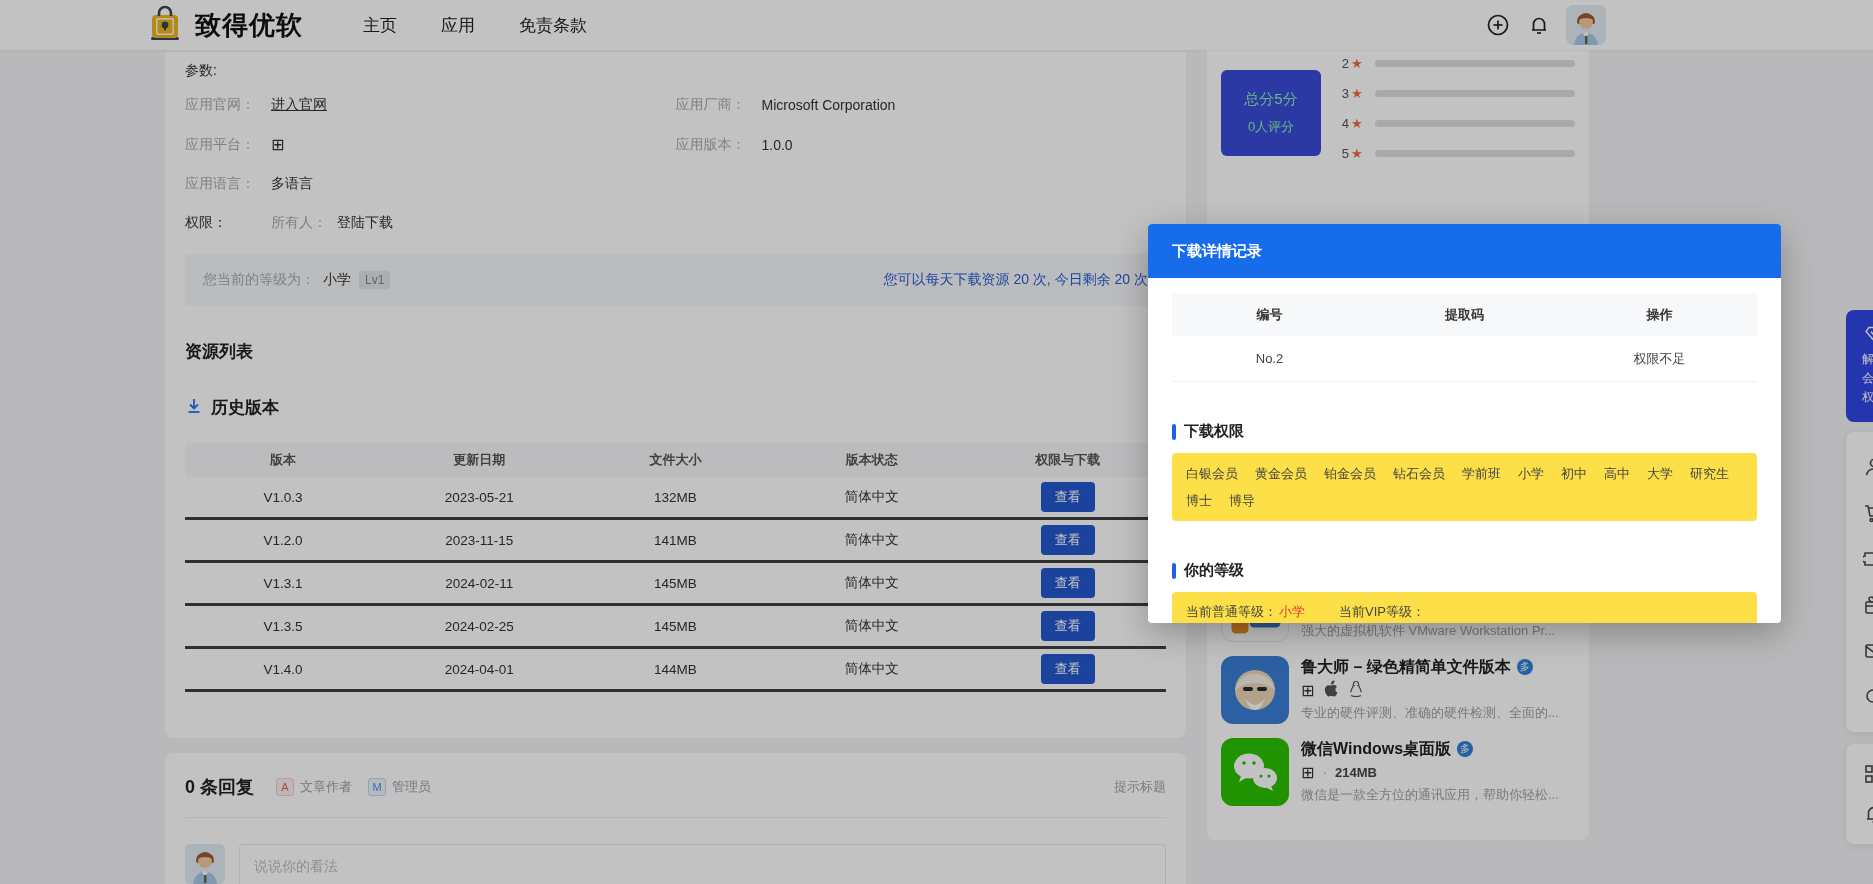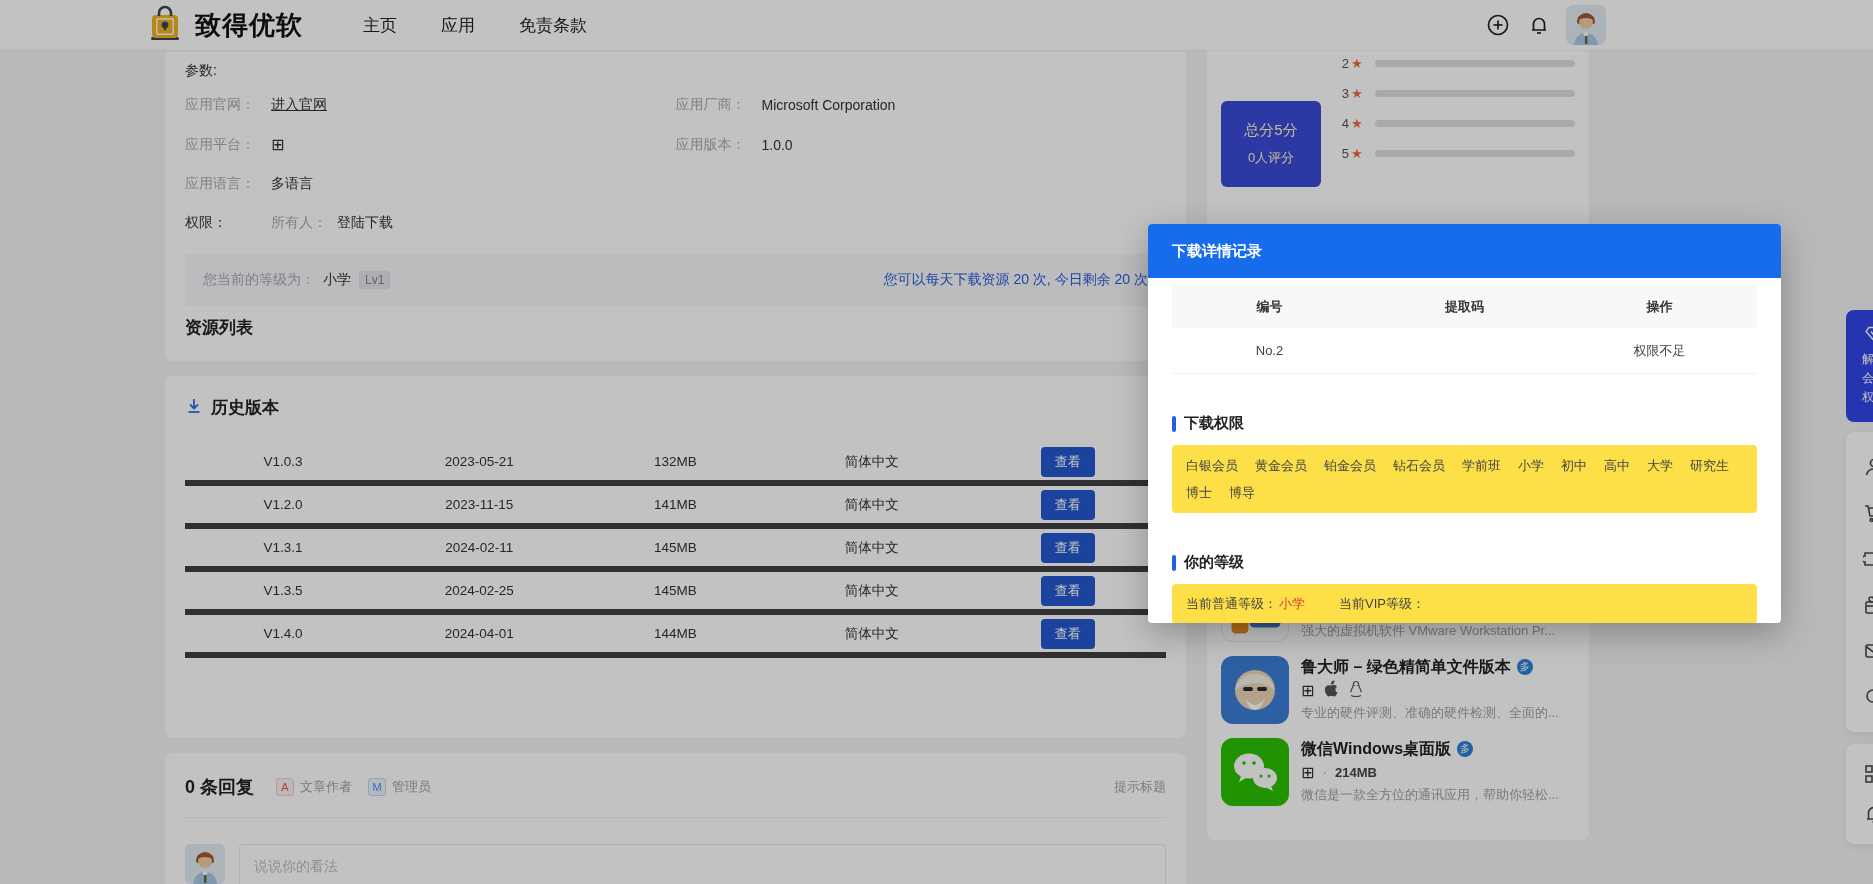--- a/index.html
+++ b/index.html
@@ -38,30 +38,30 @@
   .plink { color:#333; text-decoration:underline; cursor:pointer; }
   .perm-group { color:#a6aab0; margin-right:10px; }
   .win-glyph { font-size:16px; color:#333; }
   .banner { margin-top:22px; height:52px; background:#f6f7f9; border-radius:4px;
             display:flex; align-items:center; justify-content:space-between; padding:0 18px; }
   .banner-left { display:flex; align-items:center; gap:8px; color:#a6aab0; }
   .banner-level { color:#333; }
   .lv-badge { background:#e4e5e9; color:#85878d; font-size:12px; border-radius:3px; padding:2px 6px; }
   .banner-quota { color:#2b5bd7; font-size:14px; cursor:pointer; }
   .h2 { font-size:17px; font-weight:bold; color:#222; }
-  .res-title { margin-top:10px; }
+  .res-title { margin-top:34px; }
 
   .card2 { left:165px; top:376px; width:1021px; height:362px; padding:20px; }
   .hist-head { display:flex; align-items:center; gap:8px; }
   .tbl { margin-top:24px; width:100%; }
   .trow { display:flex; align-items:center; }
   .tcell { width:20%; text-align:center; font-size:13.5px; }
   .thead-row { height:34px; background:#f7f8fa; border-radius:4px; }
   .thead-row .tcell { color:#555; font-weight:bold; font-size:13px; }
-  .tdata-row { height:43px; border-bottom:6px solid #404040; }
+  .tdata-row { height:43px; border-bottom:3px solid #404040; }
   .view-btn { display:inline-block; background:#2457cf; color:#fff; font-size:13px; border:none;
               border-radius:4px; padding:6px 14px; cursor:pointer; font-family:inherit; }
 
   .card3 { left:165px; top:753px; width:1021px; height:200px; padding:22px 20px; }
   .cmt-top { display:flex; align-items:center; }
   .cmt-count { font-size:18px; font-weight:bold; color:#222; }
   .cmt-badges { display:flex; align-items:center; gap:6px; margin-left:22px; }
   .mini-badge { width:18px; height:18px; border-radius:3px; font-size:11px; display:flex;
                 align-items:center; justify-content:center; }
   .badge-a { background:#fdf0ef; border:1px solid #f3cdc9; color:#e05c5c; }
@@ -72,22 +72,22 @@
   .cmt-input-row { display:flex; gap:14px; margin-top:26px; align-items:flex-start; }
   .cmt-avatar { width:40px; height:40px; border-radius:6px; background:#e3ebf3; overflow:hidden; flex:none; }
   .cmt-box { flex:1; height:110px; background:#fff; border:1px solid #e7e7e7; border-radius:4px; }
   .cmt-textarea { width:100%; height:100%; border:none; outline:none; resize:none; padding:13px 14px;
                   font-size:14px; font-family:inherit; color:#333; background:transparent; }
   .cmt-textarea::placeholder { color:#b9bcc1; }
 
   
   .rating-card { left:1207px; top:40px; width:382px; height:560px; }
   .score-box { position:absolute; left:14px; top:30px; width:100px; height:86px; background:#3a4ad6;
-               border-radius:6px; color:#fef9c3; display:flex; flex-direction:column; align-items:center;
-               justify-content:center; gap:9px;margin-top:31px; }
+               border-radius:6px; color:#86efac; display:flex; flex-direction:column; align-items:center;
+               justify-content:center; gap:9px; }
   .score-l1 { font-size:15px; }
   .score-l2 { font-size:13px; }
   .star-rows { position:absolute; left:128px; top:8px; }
   .star-row { display:flex; align-items:center; height:30px; }
   .star-num { width:14px; text-align:right; color:#555; font-size:13px; }
   .star-glyph { color:#ed6a3f; font-size:13px; margin-left:2px; }
   .star-bar { width:200px; height:7px; border-radius:4px; background:#dcdfe3; margin-left:12px; }
   .my-rating-title { position:absolute; left:0; top:182px; width:100%; text-align:center;
                      font-size:17px; font-weight:bold; color:#222; }
   .my-stars { position:absolute; left:0; top:210px; width:100%; text-align:center;
@@ -107,21 +107,21 @@
   .app-desc { color:#9ea2a8; font-size:13px; white-space:nowrap; overflow:hidden;
               text-overflow:ellipsis; margin-top:2px; }
   .os-icons { display:flex; align-items:center; gap:10px; }
 
   
   .overlay { left:0; top:0; width:1873px; height:884px; background:rgba(0,0,0,.24); z-index:50; }
   .modal { left:1148px; top:224px; width:633px; height:399px; border-radius:4px; background:#fff;
            z-index:60; box-shadow:0 10px 34px rgba(0,0,0,.28); overflow:hidden; }
   .modal-hdr { height:54px; background:#166ceb; display:flex; align-items:center; padding:0 24px; }
   .modal-title { color:#fff; font-size:15px; font-weight:bold; }
-  .modal-body { padding:8px 24px 0 24px; }
+  .modal-body { padding:16px 24px 0 24px; }
   .mtbl-row { display:flex; }
   .mtbl-cell { width:33.33%; text-align:center; font-size:13px; }
   .mtbl-head { height:42px; background:#f7f8fa; align-items:center; }
   .mtbl-head .mtbl-cell { color:#333; font-weight:bold; }
   .mtbl-data { height:46px; align-items:center; border-bottom:1px solid #f1f1f1; color:#444; }
   .msec-title { display:flex; align-items:center; gap:8px; margin-top:40px; }
   .msec-bar { width:4px; height:16px; background:#1f5fe8; border-radius:2px; }
   .msec-text { font-size:15px; font-weight:bold; color:#222; }
   .msec-box { margin-top:12px; background:#fde047; border-radius:4px; padding:10px 14px;
               font-size:13px; color:#444; }
@@ -242,20 +242,27 @@
       <svg width="18" height="18" viewBox="0 0 18 18" fill="none" stroke="#2f6fed" stroke-width="1.8">
         <line x1="9" y1="2" x2="9" y2="11"></line>
           <polyline points="5,7.5 9,11.5 13,7.5"></polyline>
           <line x1="3.5" y1="15" x2="14.5" y2="15"></line>
       </svg>
     </span>
     <span class="h2">历史版本</span>
   </div>
 
   <div class="tbl">
+    <div class="trow thead-row">
+      <span class="tcell">版本</span>
+      <span class="tcell">更新日期</span>
+      <span class="tcell">文件大小</span>
+      <span class="tcell">版本状态</span>
+      <span class="tcell">权限与下载</span>
+    </div>
     <div class="trow tdata-row">
       <span class="tcell">V1.0.3</span>
       <span class="tcell">2023-05-21</span>
       <span class="tcell">132MB</span>
       <span class="tcell">简体中文</span>
       <span class="tcell"><button class="view-btn">查看</button></span>
     </div>
     <div class="trow tdata-row">
       <span class="tcell">V1.2.0</span>
       <span class="tcell">2023-11-15</span>

